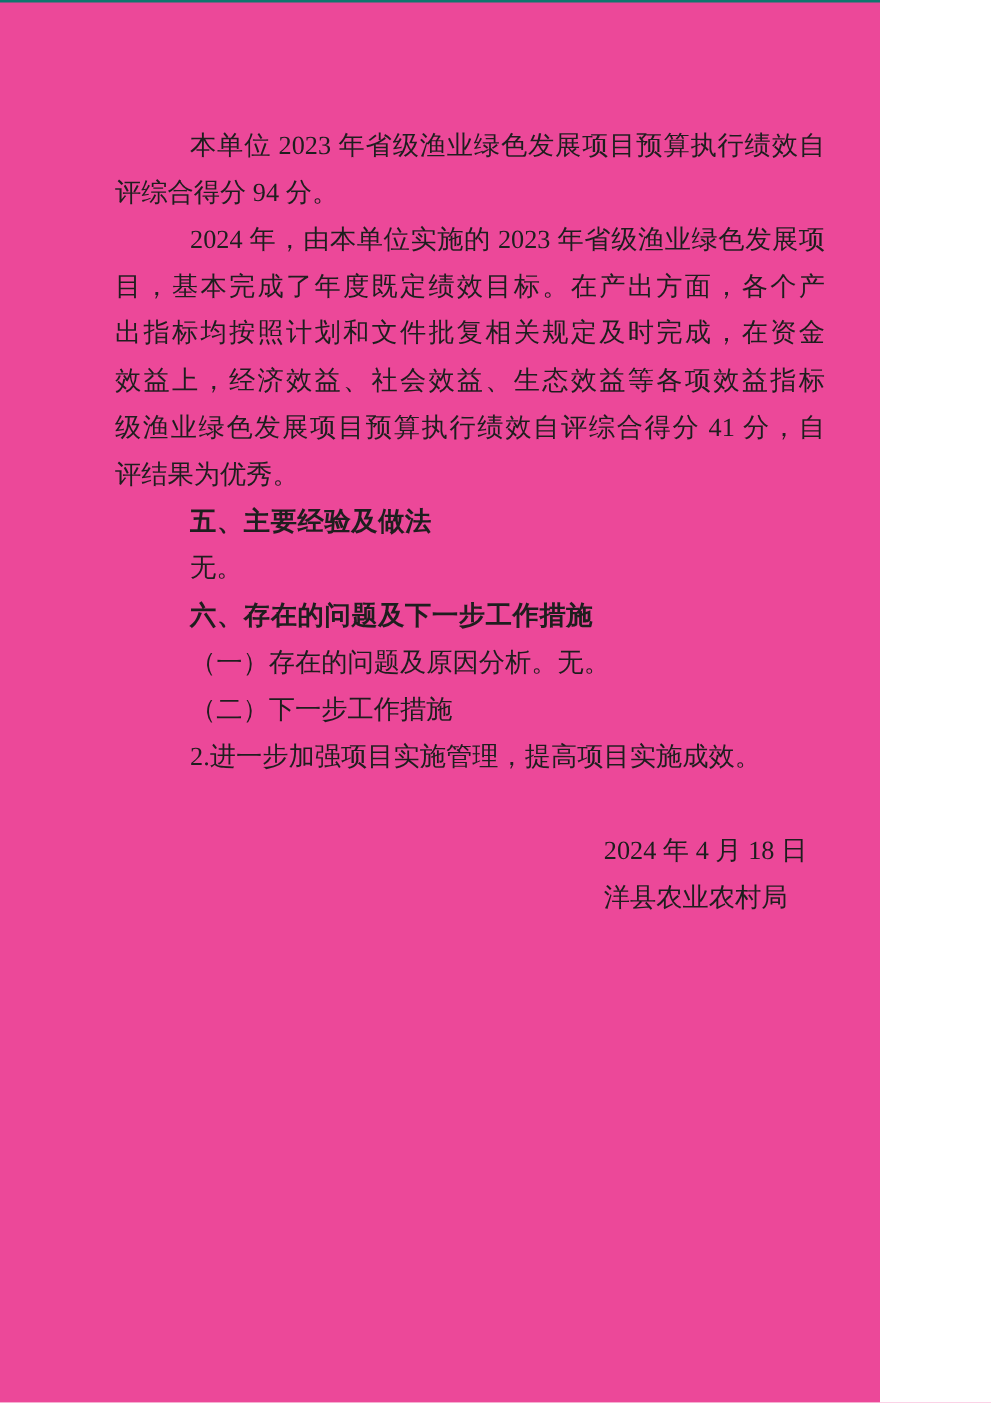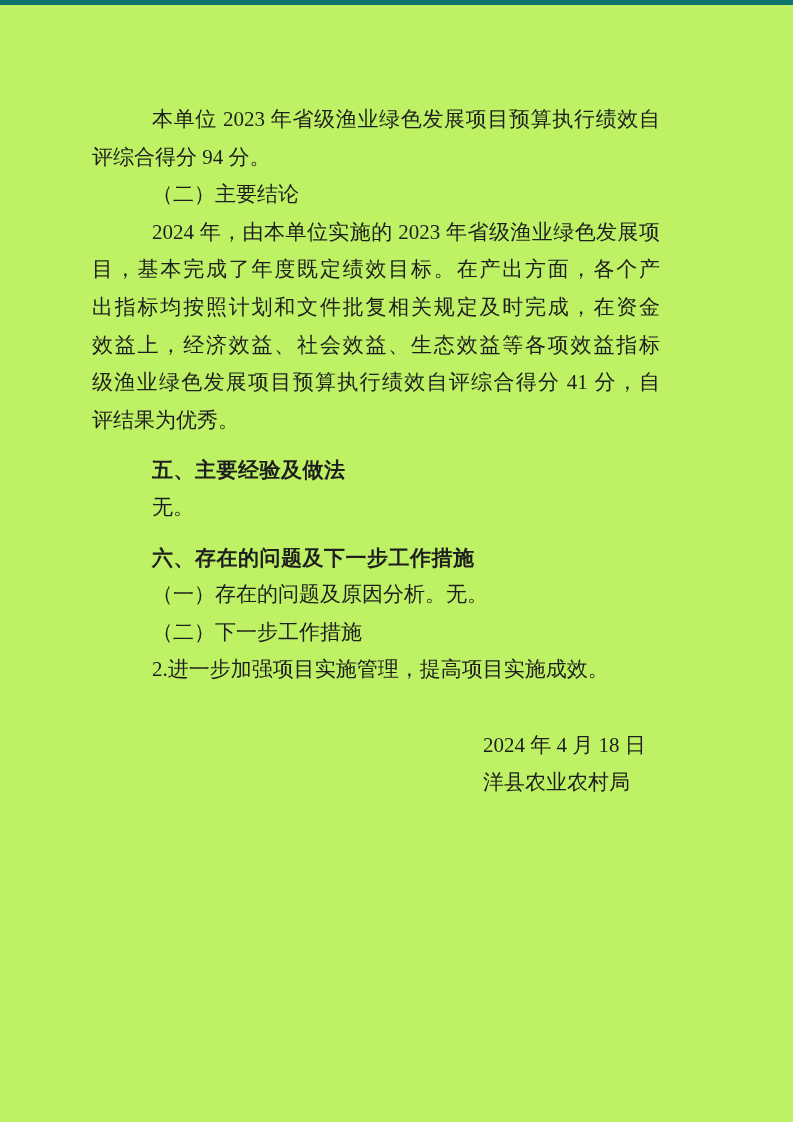--- a/index.html
+++ b/index.html
@@ -2,25 +2,25 @@
 <html><head>
 <meta charset="utf-8">
 <style>
   html, body {
     margin: 0;
     padding: 0;
     background: #ffffff;
   }
   .page {
     position: relative;
-    width: 793px;
+    width: 704px;
     height: 1122px;
-    background: #bef264;
+    background: #ec4899;
     box-sizing: border-box;
-    border-top: 5px solid #0f766e;
+    border-top: 2px solid #0f766e;
     overflow: hidden;
   }
   .textblock {
     position: absolute;
     left: 92px;
     top: 96px;
     width: 568px;
     font-family: "Liberation Serif", "DejaVu Serif", serif;
     font-size: 21px;
     line-height: 37.6px;
@@ -35,38 +35,36 @@
   }
   .just {
     text-align: justify;
     text-align-last: justify;
   }
   .heading {
     padding-left: 60px;
     font-weight: 700;
     font-family: "Liberation Sans", "DejaVu Sans", sans-serif;
     letter-spacing: 0.5px;
-    margin-top: 12px;
   }
   .blank {
     height: 37.6px;
   }
   .sign {
     padding-left: 391px;
     white-space: nowrap;
   }
 </style>
 </head>
 <body>
 
 <div class="page">
   <div class="textblock">
     <div class="ln ind just">本单位 2023 年省级渔业绿色发展项目预算执行绩效自</div>
     <div class="ln">评综合得分 94 分。</div>
-    <div class="ln ind">（二）主要结论</div>
     <div class="ln ind just">2024 年，由本单位实施的 2023 年省级渔业绿色发展项</div>
     <div class="ln just">目，基本完成了年度既定绩效目标。在产出方面，各个产</div>
     <div class="ln just">出指标均按照计划和文件批复相关规定及时完成，在资金</div>
     <div class="ln just">效益上，经济效益、社会效益、生态效益等各项效益指标</div>
     <div class="ln just">级渔业绿色发展项目预算执行绩效自评综合得分 41 分，自</div>
     <div class="ln">评结果为优秀。</div>
     <div class="ln heading">五、主要经验及做法</div>
     <div class="ln ind">无。</div>
     <div class="ln heading">六、存在的问题及下一步工作措施</div>
     <div class="ln ind">（一）存在的问题及原因分析。无。</div>

